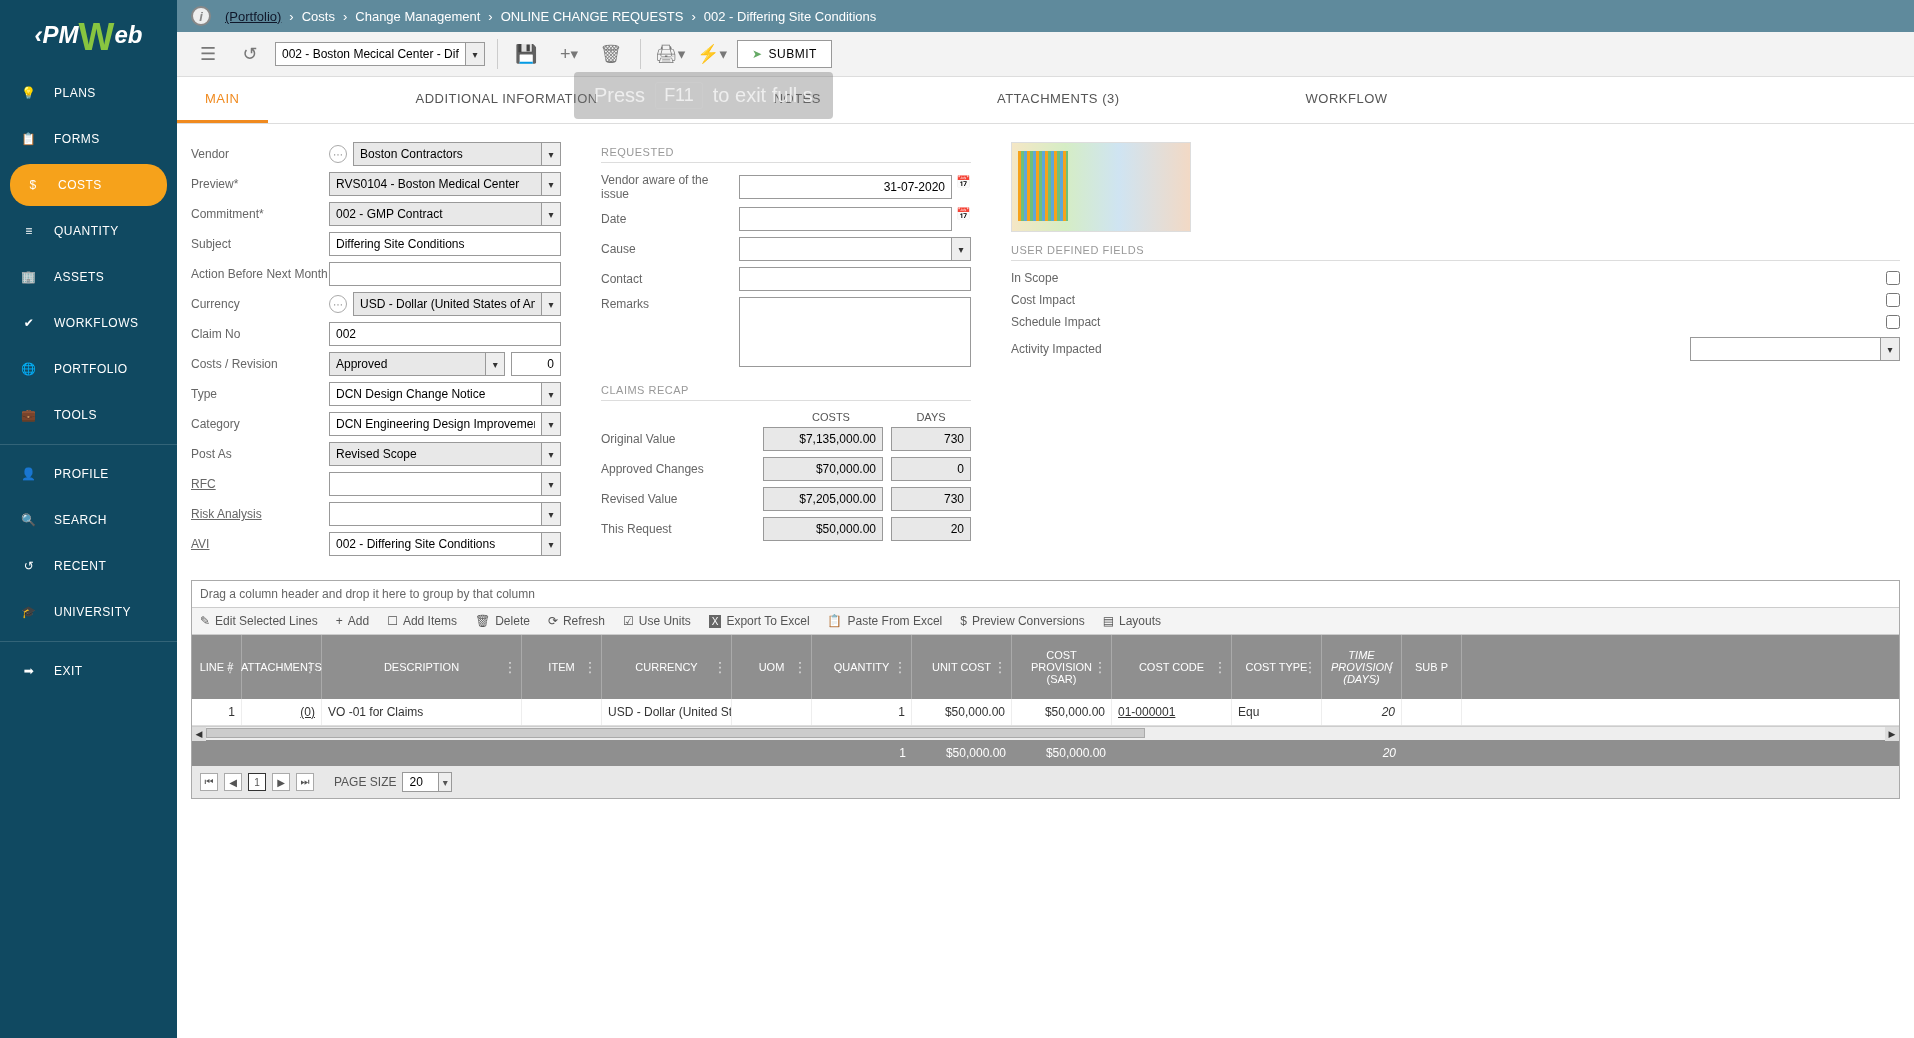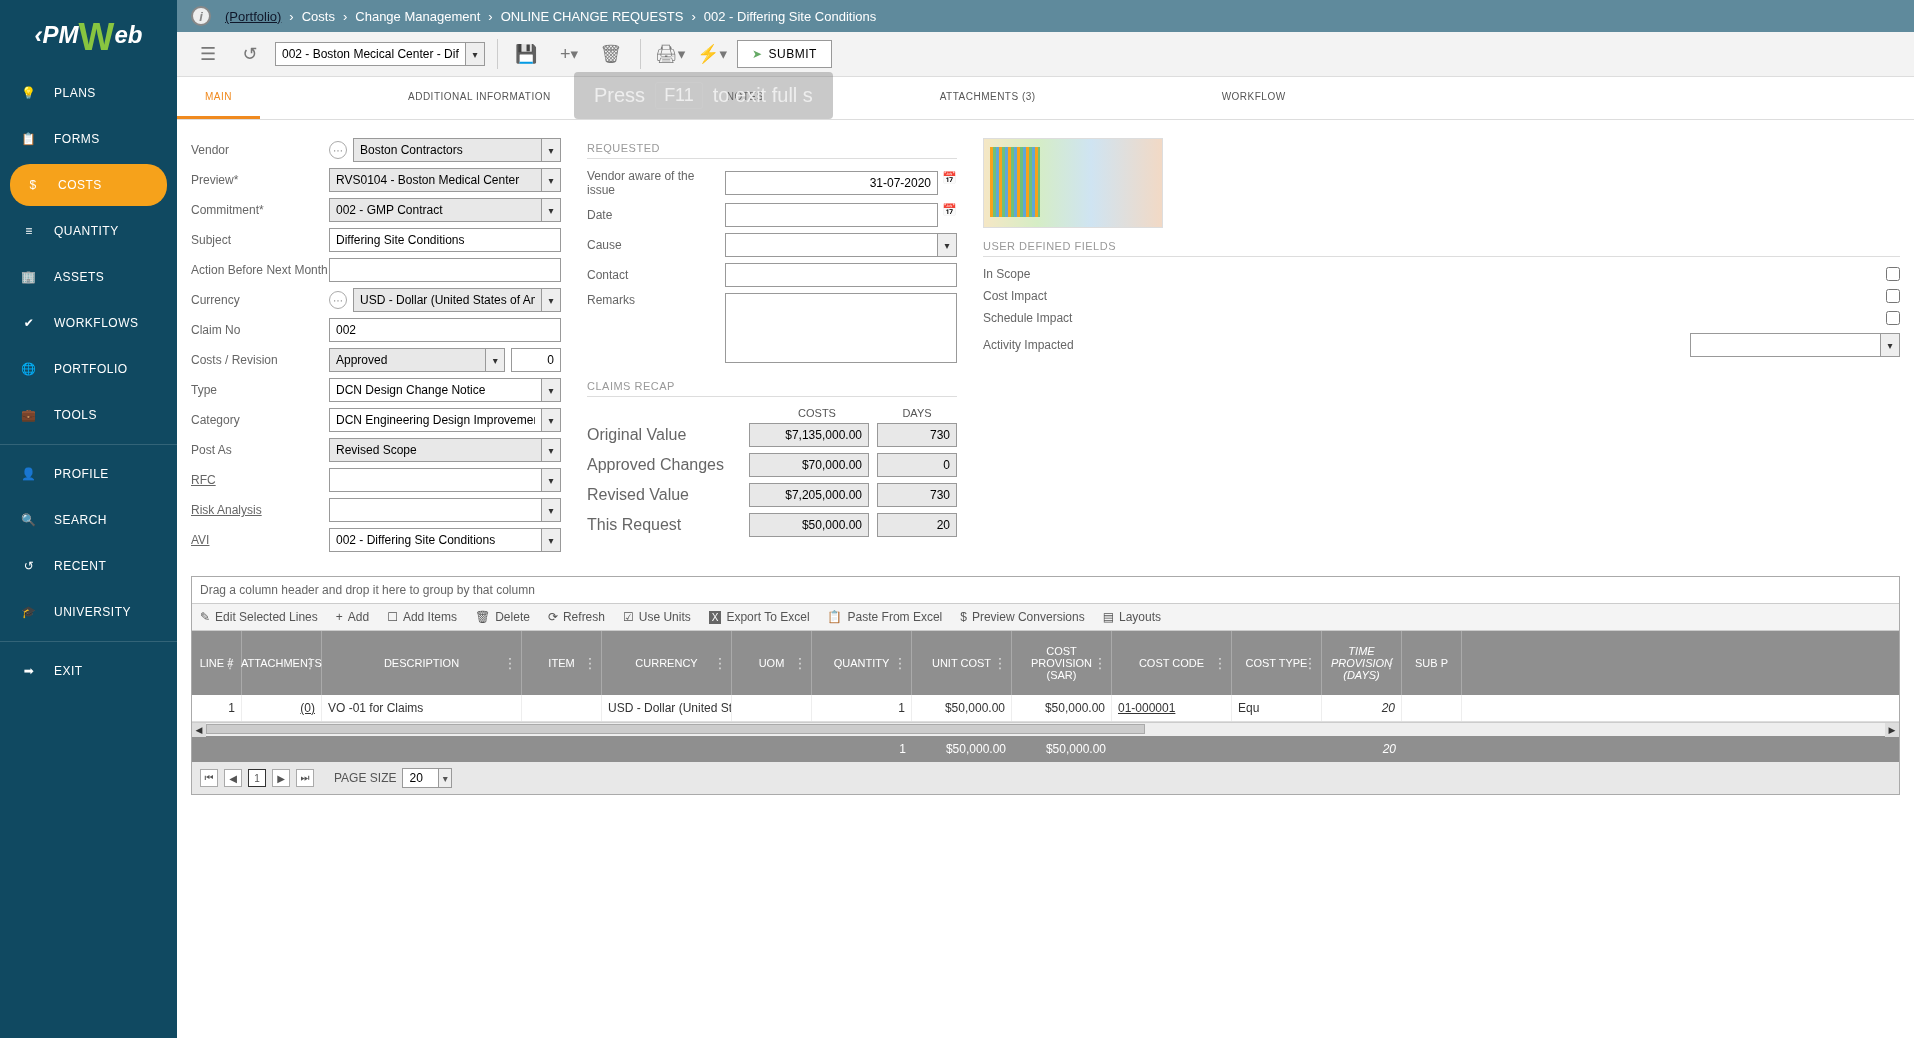--- a/index.html
+++ b/index.html
@@ -25,50 +25,50 @@
 .breadcrumb .info { width: 20px; height: 20px; border: 2px solid #888; border-radius: 50%; display: inline-flex; align-items:center; justify-content:center; color:#888; background:#eee; font-style: italic; font-weight:bold; margin-right:6px;}
 
 
 .toolbar { background: #f3f3f3; border-bottom: 1px solid #ddd; padding: 6px 14px; display: flex; align-items: center; gap: 8px; }
 .toolbar .tb-btn { width: 34px; height: 32px; display: inline-flex; align-items: center; justify-content: center; color: #777; cursor: pointer; font-size: 18px;}
 .toolbar .sep { width: 1px; height: 30px; background: #ccc; margin: 0 4px; }
 .submit-btn { border: 1px solid #999; background: #fff; padding: 6px 14px; font-size: 12px; display: inline-flex; align-items:center; gap:6px; cursor:pointer; letter-spacing:0.5px;}
 
 
 .tabs { display: flex; border-bottom: 1px solid #ddd; background: #fff; }
-.tab { padding: 14px 28px; font-size: 10px; color: #555; cursor: pointer; letter-spacing: 0.5px;}
+.tab { padding: 14px 28px; font-size: 13px; color: #555; cursor: pointer; letter-spacing: 0.5px;}
 .tab.active { color: #f08a1f; border-bottom: 3px solid #f08a1f; font-weight: 500;}
 .tabs .tab:nth-child(2){margin-left:120px;}
 .tabs .tab:nth-child(3){margin-left:120px;}
 .tabs .tab:nth-child(4){margin-left:120px;}
 .tabs .tab:nth-child(5){margin-left:130px;}
 
 
-.form-area { padding: 18px 14px; display: flex; gap: 26px; }
+.form-area { padding: 18px 14px; display: flex; gap: 40px; }
 .col { }
 .col1 { width: 370px; }
 .col2 { width: 370px; }
 .col3 { flex: 1; }
 .form-row { display: flex; align-items: center; margin-bottom: 6px; min-height: 24px;}
 .form-row label { width: 138px; font-size: 12px; color: #666; }
 .form-row .lbl-link { text-decoration: underline; cursor: pointer;}
 .circ { width: 18px; height: 18px; border: 1px solid #aaa; border-radius: 50%; margin-left: auto; margin-right: 6px; display:inline-flex;align-items:center;justify-content:center;font-size:10px;color:#888;}
 .form-row .control { flex: 1; }
 .fld { width: 100%; height: 24px; border: 1px solid #999; padding: 2px 6px; font-size: 12px; background:#fff;}
 .fld.ro { background: #e8e8e8; }
 .combo { display: flex; }
 .combo .fld { border-right: none; }
 .combo .dd { width: 22px; height: 24px; border: 1px solid #999; background: #eee; display:flex;align-items:center;justify-content:center;font-size:10px;cursor:pointer;}
 .section-hdr { color: #999; font-size: 11px; letter-spacing: 0.5px; border-bottom: 1px solid #ddd; padding-bottom: 4px; margin-bottom: 10px; margin-top: 4px;}
 .recap-hdr { display:flex; font-size:11px; color:#555; margin-bottom:4px;}
 .recap-hdr .c1 { flex:1;}
 .recap-hdr .c2 { width:120px; text-align:center;}
 .recap-hdr .c3 { width:80px; text-align:center;}
 .recap-row { display:flex; align-items:center; margin-bottom:6px;}
-.recap-row .c1 { flex:1; font-size:16px; color:#666;}
+.recap-row .c1 { flex:1; font-size:12px; color:#666;}
 .recap-row .c2 { width:120px;}
 .recap-row .c3 { width:80px; margin-left:8px;}
 .recap-row input { width:100%; height:24px; border:1px solid #999; background:#e8e8e8; text-align:right; padding:2px 6px; font-size:12px;}
 .udf-row { display:flex; align-items:center; margin-bottom:8px;}
 .udf-row label { flex:1; font-size:12px; color:#666;}
 .udf-row input[type=checkbox]{ width:14px; height:14px;}
 .thumb { width:180px; height:90px; background:linear-gradient(90deg,#f5e7c5 0%,#d5edc5 30%,#cfe4f2 60%,#f2d9c5 100%); border:1px solid #ddd; margin-bottom:12px; position:relative; overflow:hidden;}
 .thumb::before{content:"";position:absolute;left:6px;top:8px;width:50px;height:70px;background:repeating-linear-gradient(90deg,#f6a21b,#f6a21b 3px,#6ec07b 3px,#6ec07b 6px,#5fa7d8 6px,#5fa7d8 9px);}
 
 

